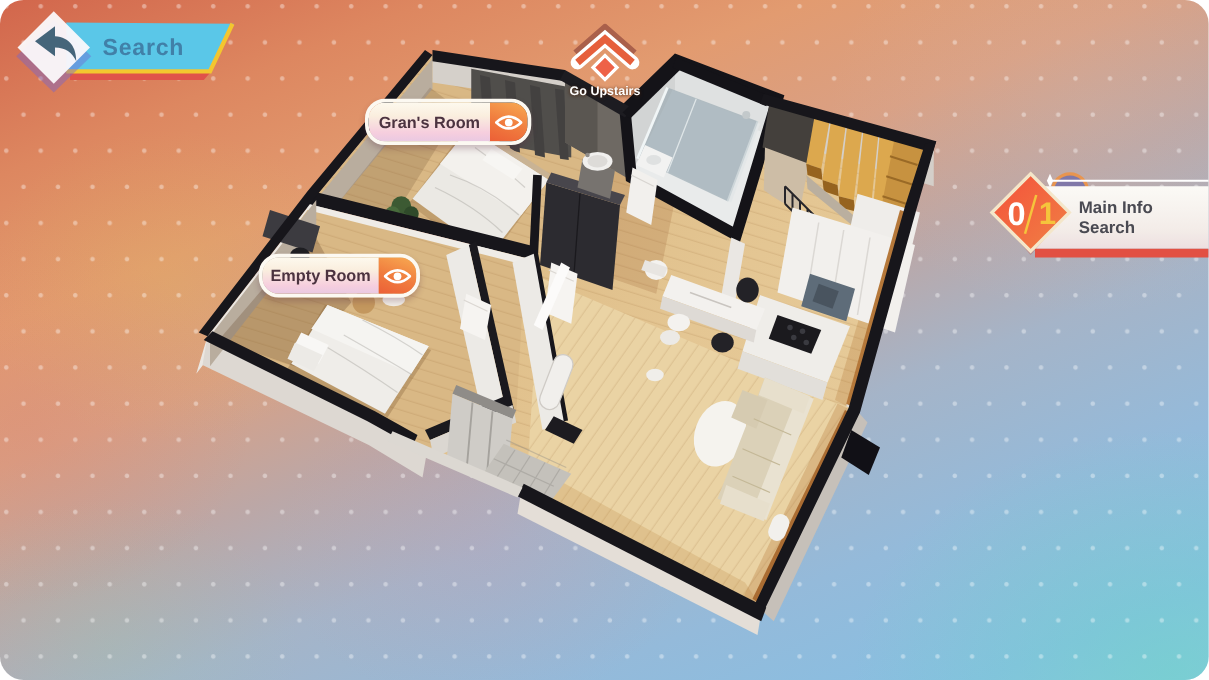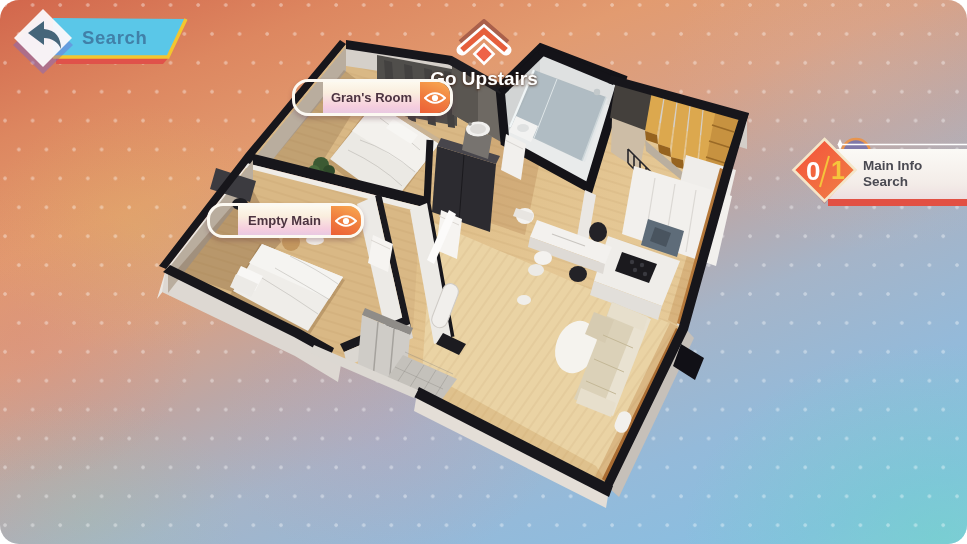--- a/index.html
+++ b/index.html
@@ -13,21 +13,21 @@
  radial-gradient(340px 260px at 97% 99%, rgba(105,215,195,0.50), rgba(105,215,195,0) 75%),
  radial-gradient(300px 240px at 90% 16%, rgba(215,195,185,0.15), rgba(215,195,185,0) 70%),
  linear-gradient(158deg,#d2664c 0%, #dd8760 15%, #e29b70 28%, #d9a084 40%, #bca7a6 52%, #a5b4c8 64%, #94bada 78%, #88bfe2 92%, #8ac6e2 100%);}
 #dots{position:absolute;inset:0;background-image:
  radial-gradient(circle at 5px 5px, rgba(255,255,255,0.38) 1.4px, rgba(255,255,255,0) 2.2px),
  radial-gradient(circle at 18.8px 33.9px, rgba(255,255,255,0.38) 1.4px, rgba(255,255,255,0) 2.2px);
  background-size:27.6px 57.8px;}
 #vig{position:absolute;inset:0;background:
  radial-gradient(140% 120% at 50% 45%, rgba(0,0,0,0) 60%, rgba(120,40,30,0.10) 100%);}
 .abs{position:absolute;left:0;top:0;}
-.lbl{position:absolute;display:flex;align-items:stretch;border-radius:16px;border:3px solid #fcf9f2;box-shadow:0 3px 5px rgba(90,40,60,0.28);overflow:hidden;padding-left:28px;}
+.lbl{position:absolute;display:flex;align-items:stretch;border-radius:16px;border:3px solid #fcf9f2;box-shadow:0 3px 5px rgba(90,40,60,0.28);overflow:hidden;}
 .lbl .txt{display:flex;align-items:center;justify-content:center;font-weight:bold;color:#4c3340;background:linear-gradient(180deg,#fdf9ee 0%,#faeede 35%,#f6cede 78%,#e9c9e2 100%);}
 .lbl .eye{display:flex;align-items:center;justify-content:center;background:linear-gradient(200deg,#f8ab52 0%,#f07c3e 55%,#ec5f36 100%);}
 </style>
 </head>
 <body>
 <div id="stage">
 
 <div id="bg"></div>
 
 <div id="dots"></div>
@@ -328,34 +328,34 @@
 <svg class="abs" style="left:440px;top:19px" width="90" height="70" viewBox="0 0 90 70">
 
 <path d="M21,24 L44,4 L67,24" fill="none" stroke="#aa604b" stroke-width="7"></path>
 
 <path d="M22,31 L44,12 L66,31" fill="none" stroke="#ffffff" stroke-width="11" stroke-linecap="round"></path>
 <path d="M22,31 L44,12 L66,31" fill="none" stroke="#e65f3c" stroke-width="5.6"></path>
 
 <rect x="37.2" y="28.2" width="13.6" height="13.6" transform="rotate(45 44 35)" fill="#ee6248" stroke="#ffffff" stroke-width="2.6"></rect>
 </svg>
 
-<div style="position:absolute;left:420px;top:68px;width:128px;text-align:center;font-size:19px;font-weight:bold;color:#fff;text-shadow:0 1px 3px rgba(70,35,15,0.8),0 0 2px rgba(70,35,15,0.4);">Go Upstairs</div>
+<div style="position:absolute;left:420px;top:68px;width:128px;text-align:center;font-size:10px;font-weight:bold;color:#fff;text-shadow:0 1px 3px rgba(70,35,15,0.8),0 0 2px rgba(70,35,15,0.4);">Go Upstairs</div>
 
 <div class="lbl" style="left:292px;top:79px;width:127px;height:31px;">
 <div class="txt" style="width:97px;font-size:13px;">Gran's Room</div>
 <div class="eye" style="width:30px;">
 <svg width="22" height="14" viewBox="0 0 22 14">
           <path d="M1,7 Q11,-2.5 21,7 Q11,16.5 1,7 Z" fill="none" stroke="#fff" stroke-width="2"></path>
           <circle cx="11" cy="7" r="3.1" fill="#fff"></circle>
         </svg>
 </div>
 </div>
 
 <div class="lbl" style="left:207px;top:203px;width:123px;height:29px;">
-<div class="txt" style="width:93px;font-size:13px;">Empty Main</div>
+<div class="txt" style="width:93px;font-size:13px;">Empty Room</div>
 <div class="eye" style="width:30px;">
 <svg width="22" height="14" viewBox="0 0 22 14">
           <path d="M1,7 Q11,-2.5 21,7 Q11,16.5 1,7 Z" fill="none" stroke="#fff" stroke-width="2"></path>
           <circle cx="11" cy="7" r="3.1" fill="#fff"></circle>
         </svg>
 </div>
 </div>
 
 <svg class="abs" style="left:770px;top:120px" width="197" height="110" viewBox="0 0 197 110">
 

